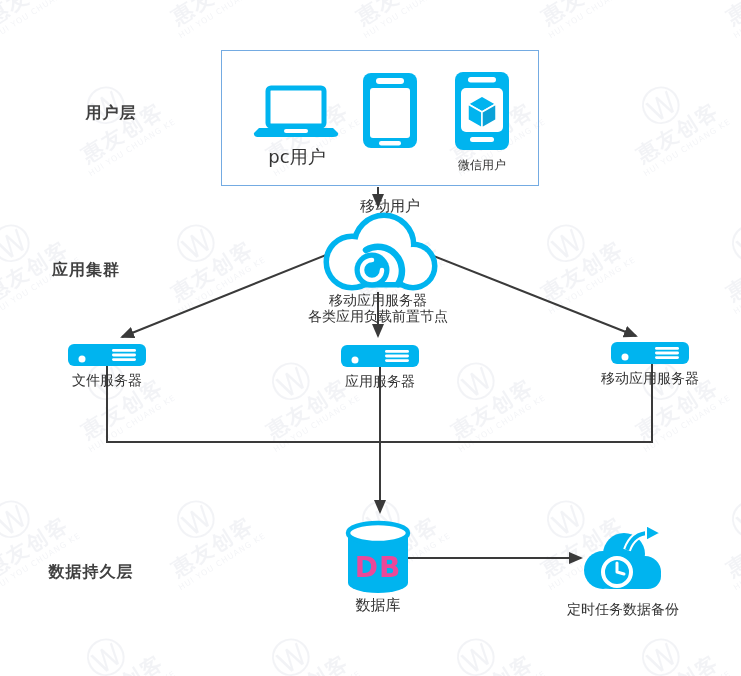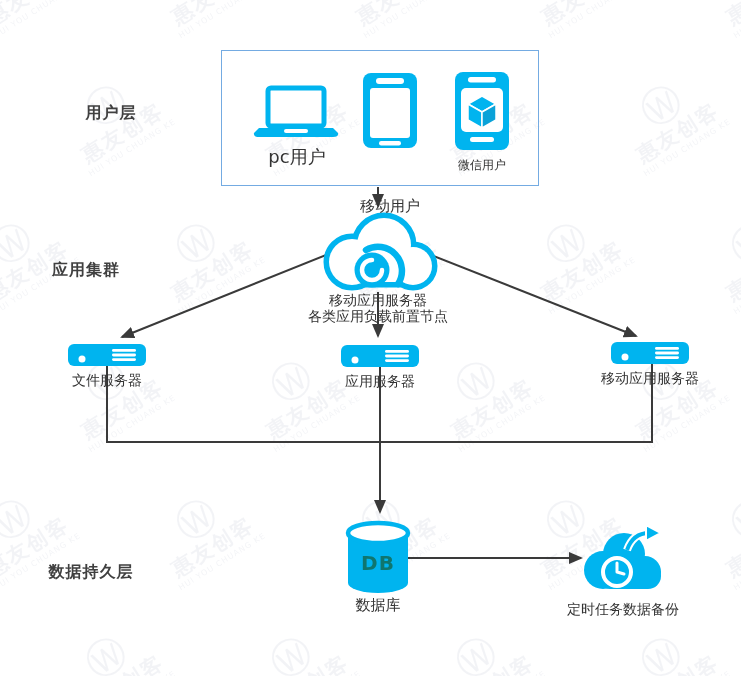--- a/index.html
+++ b/index.html
@@ -15,21 +15,21 @@
   .wm-cn{font-size:21px;font-weight:700;letter-spacing:2px;line-height:1.2;}
   .wm-en{font-size:8px;letter-spacing:1px;}
   
   .svg-layer{position:absolute;left:0;top:0;z-index:2;}
   .user-box{position:absolute;left:221px;top:50px;width:316px;height:134px;
     border:1.5px solid #74abe2;background:transparent;z-index:1;}
   
   .lbl{position:absolute;z-index:3;white-space:nowrap;transform:translateX(-50%);
        color:#333333;font-size:14px;line-height:1.2;}
   .layer-lbl{color:#404040;font-weight:700;font-size:16px;letter-spacing:1px;text-align:right;}
-  .db-badge{color:#0f766e;font-size:20px;font-weight:600;letter-spacing:1px;}
+  .db-badge{color:#ec4899;font-size:28px;font-weight:600;letter-spacing:1px;}
 </style>
 </head>
 <body>
 
 <div class="canvas">
 
   <div id="wm-layer">
       <div class="wm" style="left: -55px; top: -55px;">
         <div class="wm-logo">Ⓦ</div>
         <div class="wm-cn">惠友创客</div>

